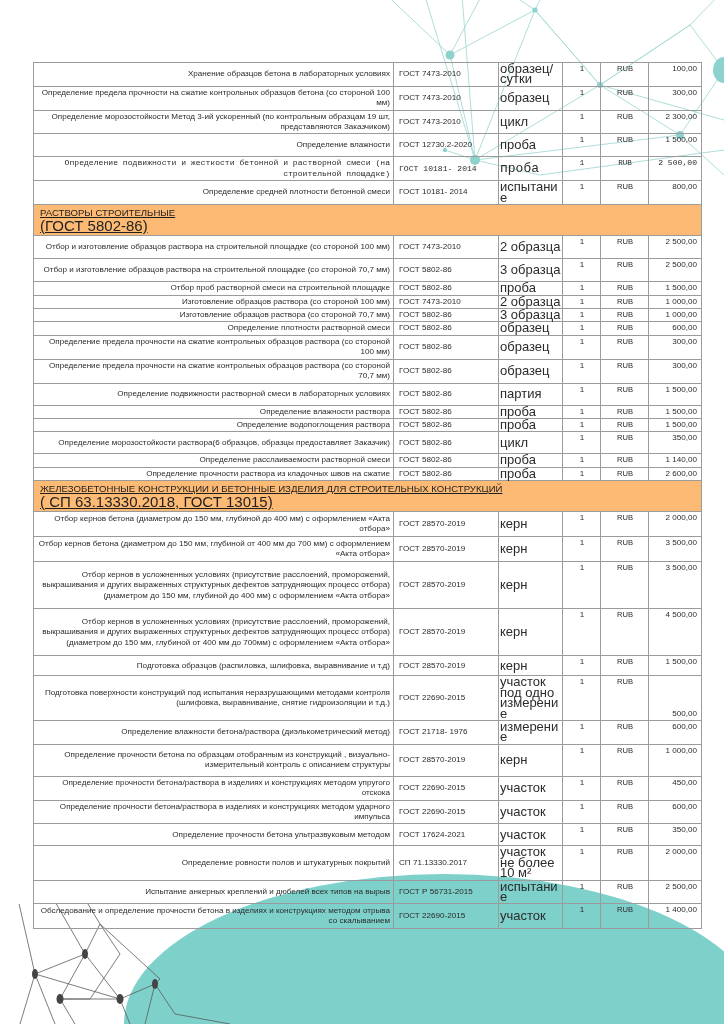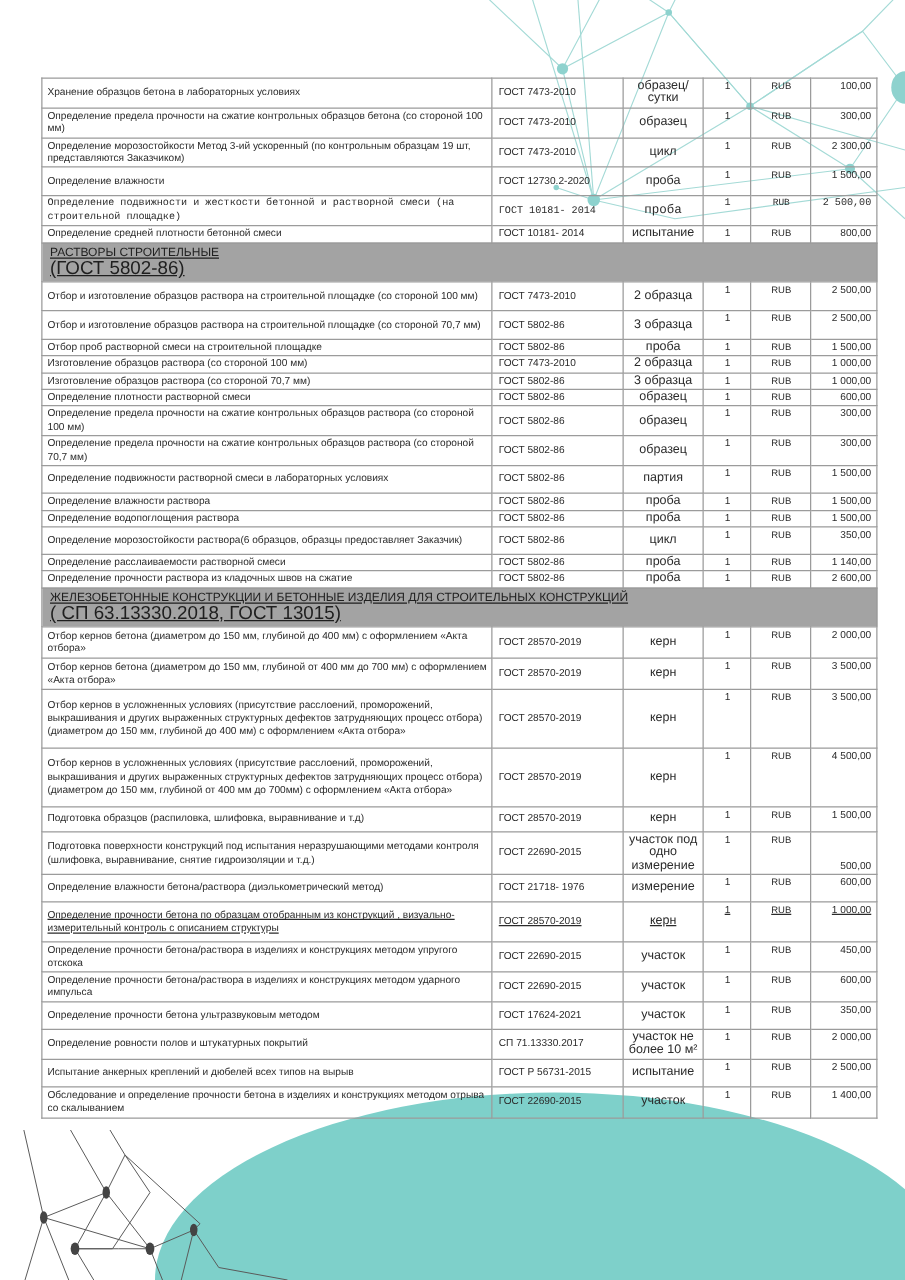--- a/index.html
+++ b/index.html
@@ -24,29 +24,29 @@
   col.c-price{width:53px;}
   td{
     border:1px solid #9b9b9b;
     font-size:8.1px;
     line-height:10.4px;
     padding:1px 3px 1px 4px;
     vertical-align:middle;
     color:#2b2b2b;
     word-wrap:break-word;
   }
-  td.name{text-align:left;vertical-align:middle;}
+  td.name{text-align:right;vertical-align:middle;}
   td.std{text-align:left;padding-left:5px;}
-  td.unit{text-align:center;font-size:10px;padding-left:1px;padding-right:1px;}
+  td.unit{text-align:left;font-size:13px;padding-left:1px;padding-right:1px;}
   td.qty{text-align:center;vertical-align:top;}
   td.cur{text-align:center;vertical-align:top;font-size:7.6px;}
   td.price{text-align:right;vertical-align:top;padding-right:4px;}
   td.price.bottomal{vertical-align:bottom;}
   tr.section td{
-    background:#a3a3a3;
+    background:#fdba74;
     border-color:#9b9b9b;
     padding:2px 4px 3px 6px;
   }
   .sec-line{
     font-size:9.6px;line-height:12.6px;
     text-decoration:underline;
     color:#1f1f1f;
     display:block;
     white-space:nowrap;
   }
@@ -343,21 +343,21 @@
           <td class="price bottomal">500,00</td>
         </tr>
         <tr style="height: 22px;">
           <td class="name">Определение влажности бетона/раствора  (диэлькометрический метод)</td>
           <td class="std">ГОСТ 21718- 1976</td>
           <td class="unit">измерение</td>
           <td class="qty">1</td>
           <td class="cur">RUB</td>
           <td class="price">600,00</td>
         </tr>
-        <tr style="height: 32px; text-decoration: underline;">
+        <tr style="height: 32px;">
           <td class="name">Определение прочности бетона по образцам отобранным из конструкций , визуально-измерительный контроль с описанием структуры</td>
           <td class="std">ГОСТ 28570-2019</td>
           <td class="unit">керн</td>
           <td class="qty">1</td>
           <td class="cur">RUB</td>
           <td class="price">1 000,00</td>
         </tr>
         <tr style="height: 22px;">
           <td class="name">Определение прочности бетона/раствора в изделиях и конструкциях методом упругого отскока</td>
           <td class="std">ГОСТ 22690-2015</td>

